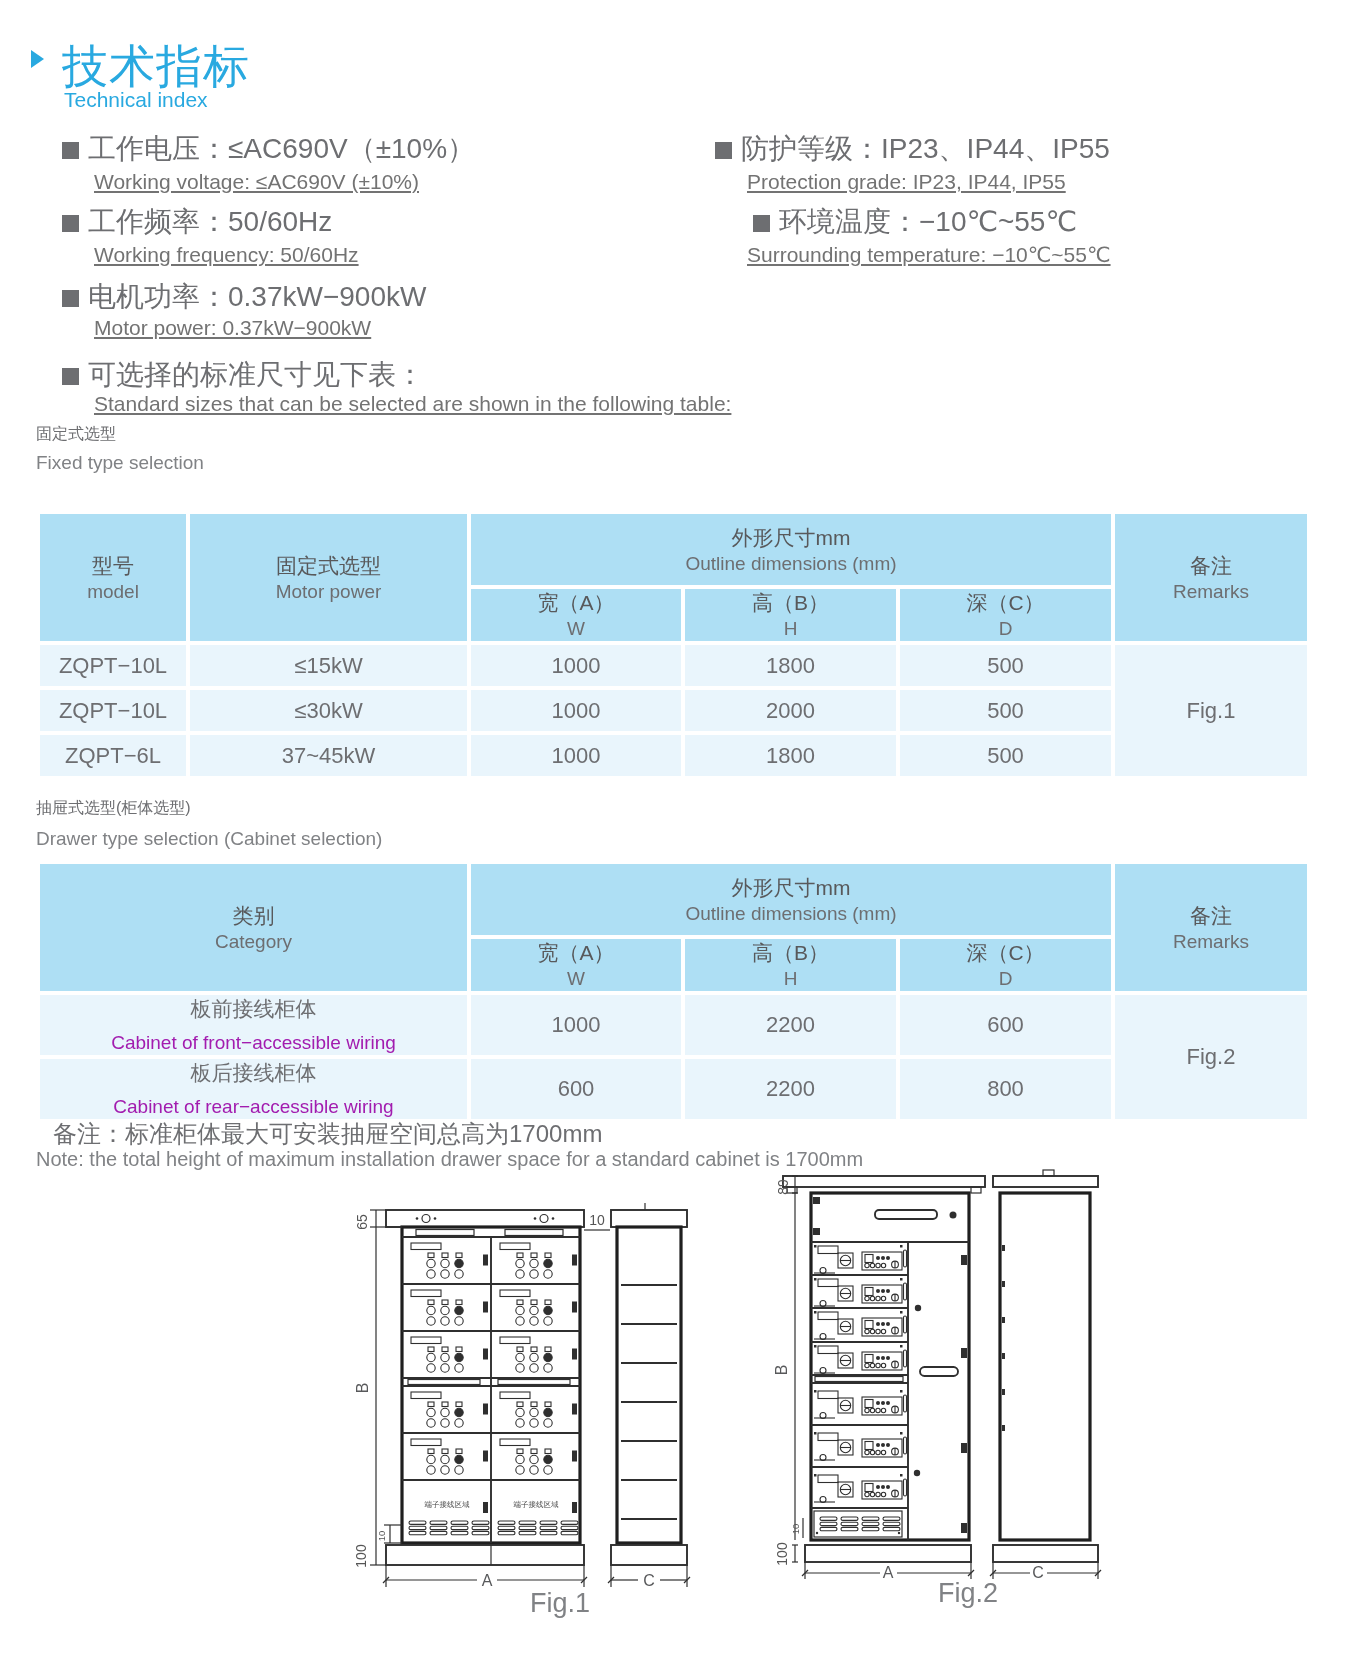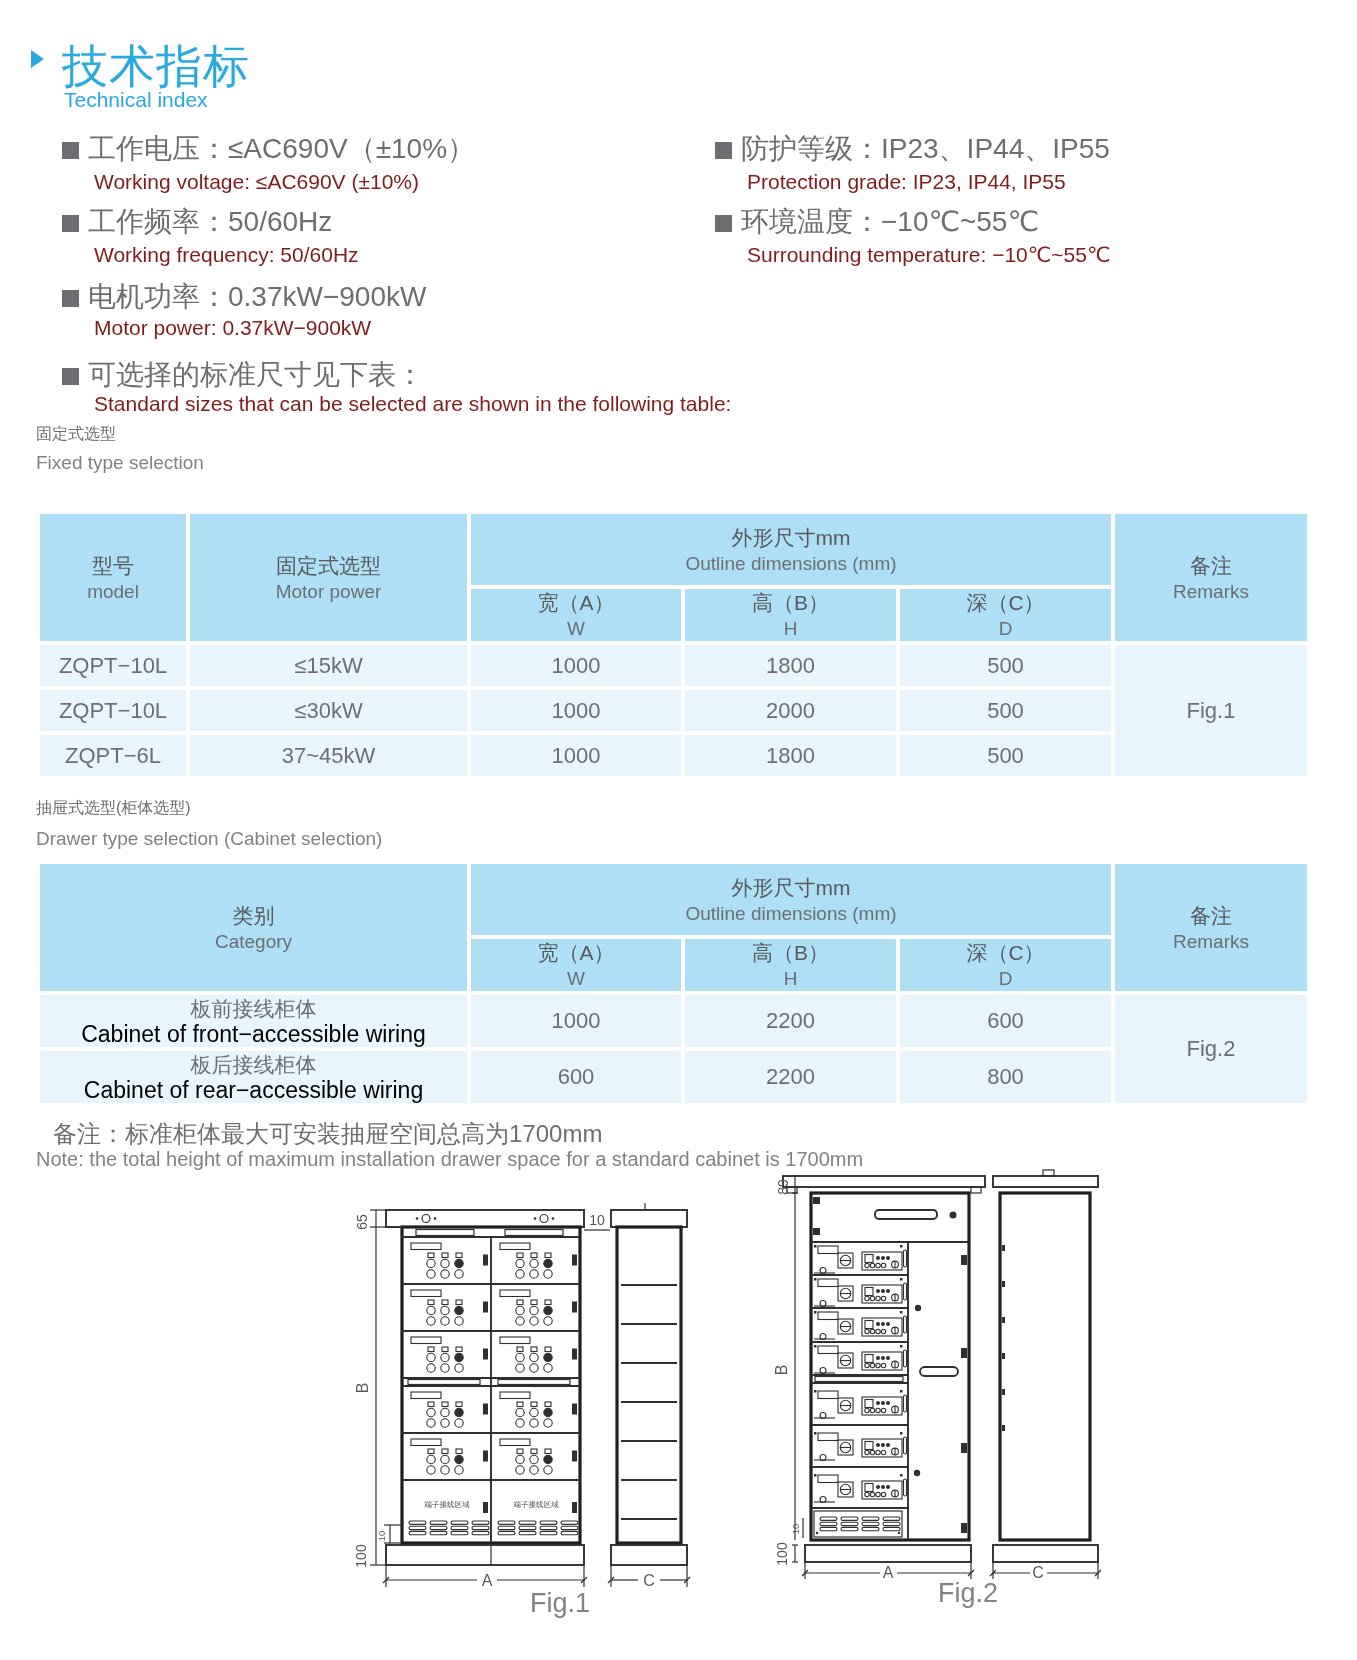--- a/index.html
+++ b/index.html
@@ -6,37 +6,37 @@
   .page{position:relative;width:1357px;height:1660px;background:#fff;overflow:hidden;
         font-family:"Liberation Sans","DejaVu Sans",sans-serif;color:#6d6e71;}
   .abs{position:absolute;white-space:nowrap;}
   
   .tri{position:absolute;width:0;height:0;border-left:13px solid #29a9e0;
        border-top:9px solid transparent;border-bottom:9px solid transparent;}
   .h1{font-size:46px;color:#29a9e0;letter-spacing:1px;}
   .h2{font-size:21px;color:#29a9e0;}
   
   .zh{font-size:28px;color:#6d6e71;}
-  .en{font-size:21px;color:#7f1d1d;}
+  .en{font-size:21px;color:#737373;text-decoration:underline;}
   .sq{display:inline-block;width:17px;height:17px;background:#6d6e71;margin-right:9px;vertical-align:-1px;}
   .cap{font-size:16px;color:#6d6e71;}
   .capen{font-size:19px;color:#808285;}
   
   table.spec{position:absolute;border-collapse:collapse;table-layout:fixed;}
   table.spec th,table.spec td{border:4px solid #fff;text-align:center;vertical-align:middle;padding:0;}
   table.spec th{background:#aedff4;font-weight:normal;}
   table.spec td{background:#e9f5fc;font-size:22px;color:#6d6e71;}
   .th-zh{font-size:21px;color:#58595b;line-height:28px;}
   .th-en{font-size:19px;color:#6d6e71;line-height:24px;}
   .rowh1 th{height:71px;}
   .rowh2 th{height:49px;}
   .t1 td{height:41px;}
   .t2 td{height:52px;}
   .cat-zh{font-size:21px;line-height:27px;}
-  .cat-en{font-size:23px;line-height:25px;color:#000000;}
+  .cat-en{font-size:19px;line-height:25px;color:#a21caf;margin-top:8px;}
   .note{font-size:24px;color:#6d6e71;margin-left:17px;}
   .noteen{font-size:20px;color:#808285;}
   
   svg.fig{position:absolute;}
   .ln{stroke:#2f2f2f;stroke-width:1.2;fill:none;}
   .ln2{stroke:#2f2f2f;stroke-width:1.9;fill:none;}
   .ln3{stroke:#1f1f1f;stroke-width:3.2;fill:none;}
   .dim{font-size:14px;fill:#555;}
   .dimL{font-size:16px;fill:#58595b;}
   .dimS{font-size:9.5px;fill:#555;}
@@ -54,21 +54,21 @@
 
   <div class="abs zh" style="left:62px;top:130px;"><span class="sq"></span><span>工作电压：≤AC690V（±10%）</span></div>
   <div class="abs en" style="left:94px;top:170px;">Working voltage: ≤AC690V (±10%)</div>
   <div class="abs zh" style="left:62px;top:203px;"><span class="sq"></span><span>工作频率：50/60Hz</span></div>
   <div class="abs en" style="left:94px;top:243px;">Working frequency: 50/60Hz</div>
   <div class="abs zh" style="left:62px;top:278px;"><span class="sq"></span><span>电机功率：0.37kW−900kW</span></div>
   <div class="abs en" style="left:94px;top:316px;">Motor power: 0.37kW−900kW</div>
 
   <div class="abs zh" style="left:715px;top:130px;"><span class="sq"></span><span>防护等级：IP23、IP44、IP55</span></div>
   <div class="abs en" style="left:747px;top:170px;">Protection grade: IP23, IP44, IP55</div>
-  <div class="abs zh" style="left:715px;top:203px;"><span class="sq"></span><span>环境温度：−10℃~55℃</span></div>
+  <div class="abs zh" style="left:753px;top:203px;"><span class="sq"></span><span>环境温度：−10℃~55℃</span></div>
   <div class="abs en" style="left:747px;top:243px;">Surrounding temperature: −10℃~55℃</div>
 
   <div class="abs zh" style="left:62px;top:356px;"><span class="sq"></span><span>可选择的标准尺寸见下表：</span></div>
   <div class="abs en" style="left:94px;top:392px;">Standard sizes that can be selected are shown in the following table:</div>
 
   <div class="abs cap" style="left:36px;top:424px;">固定式选型</div>
   <div class="abs capen" style="left:36px;top:452px;">Fixed type selection</div>
 
   <table class="spec t1" style="left:36px;top:510px;width:1271px;">
     <colgroup>

